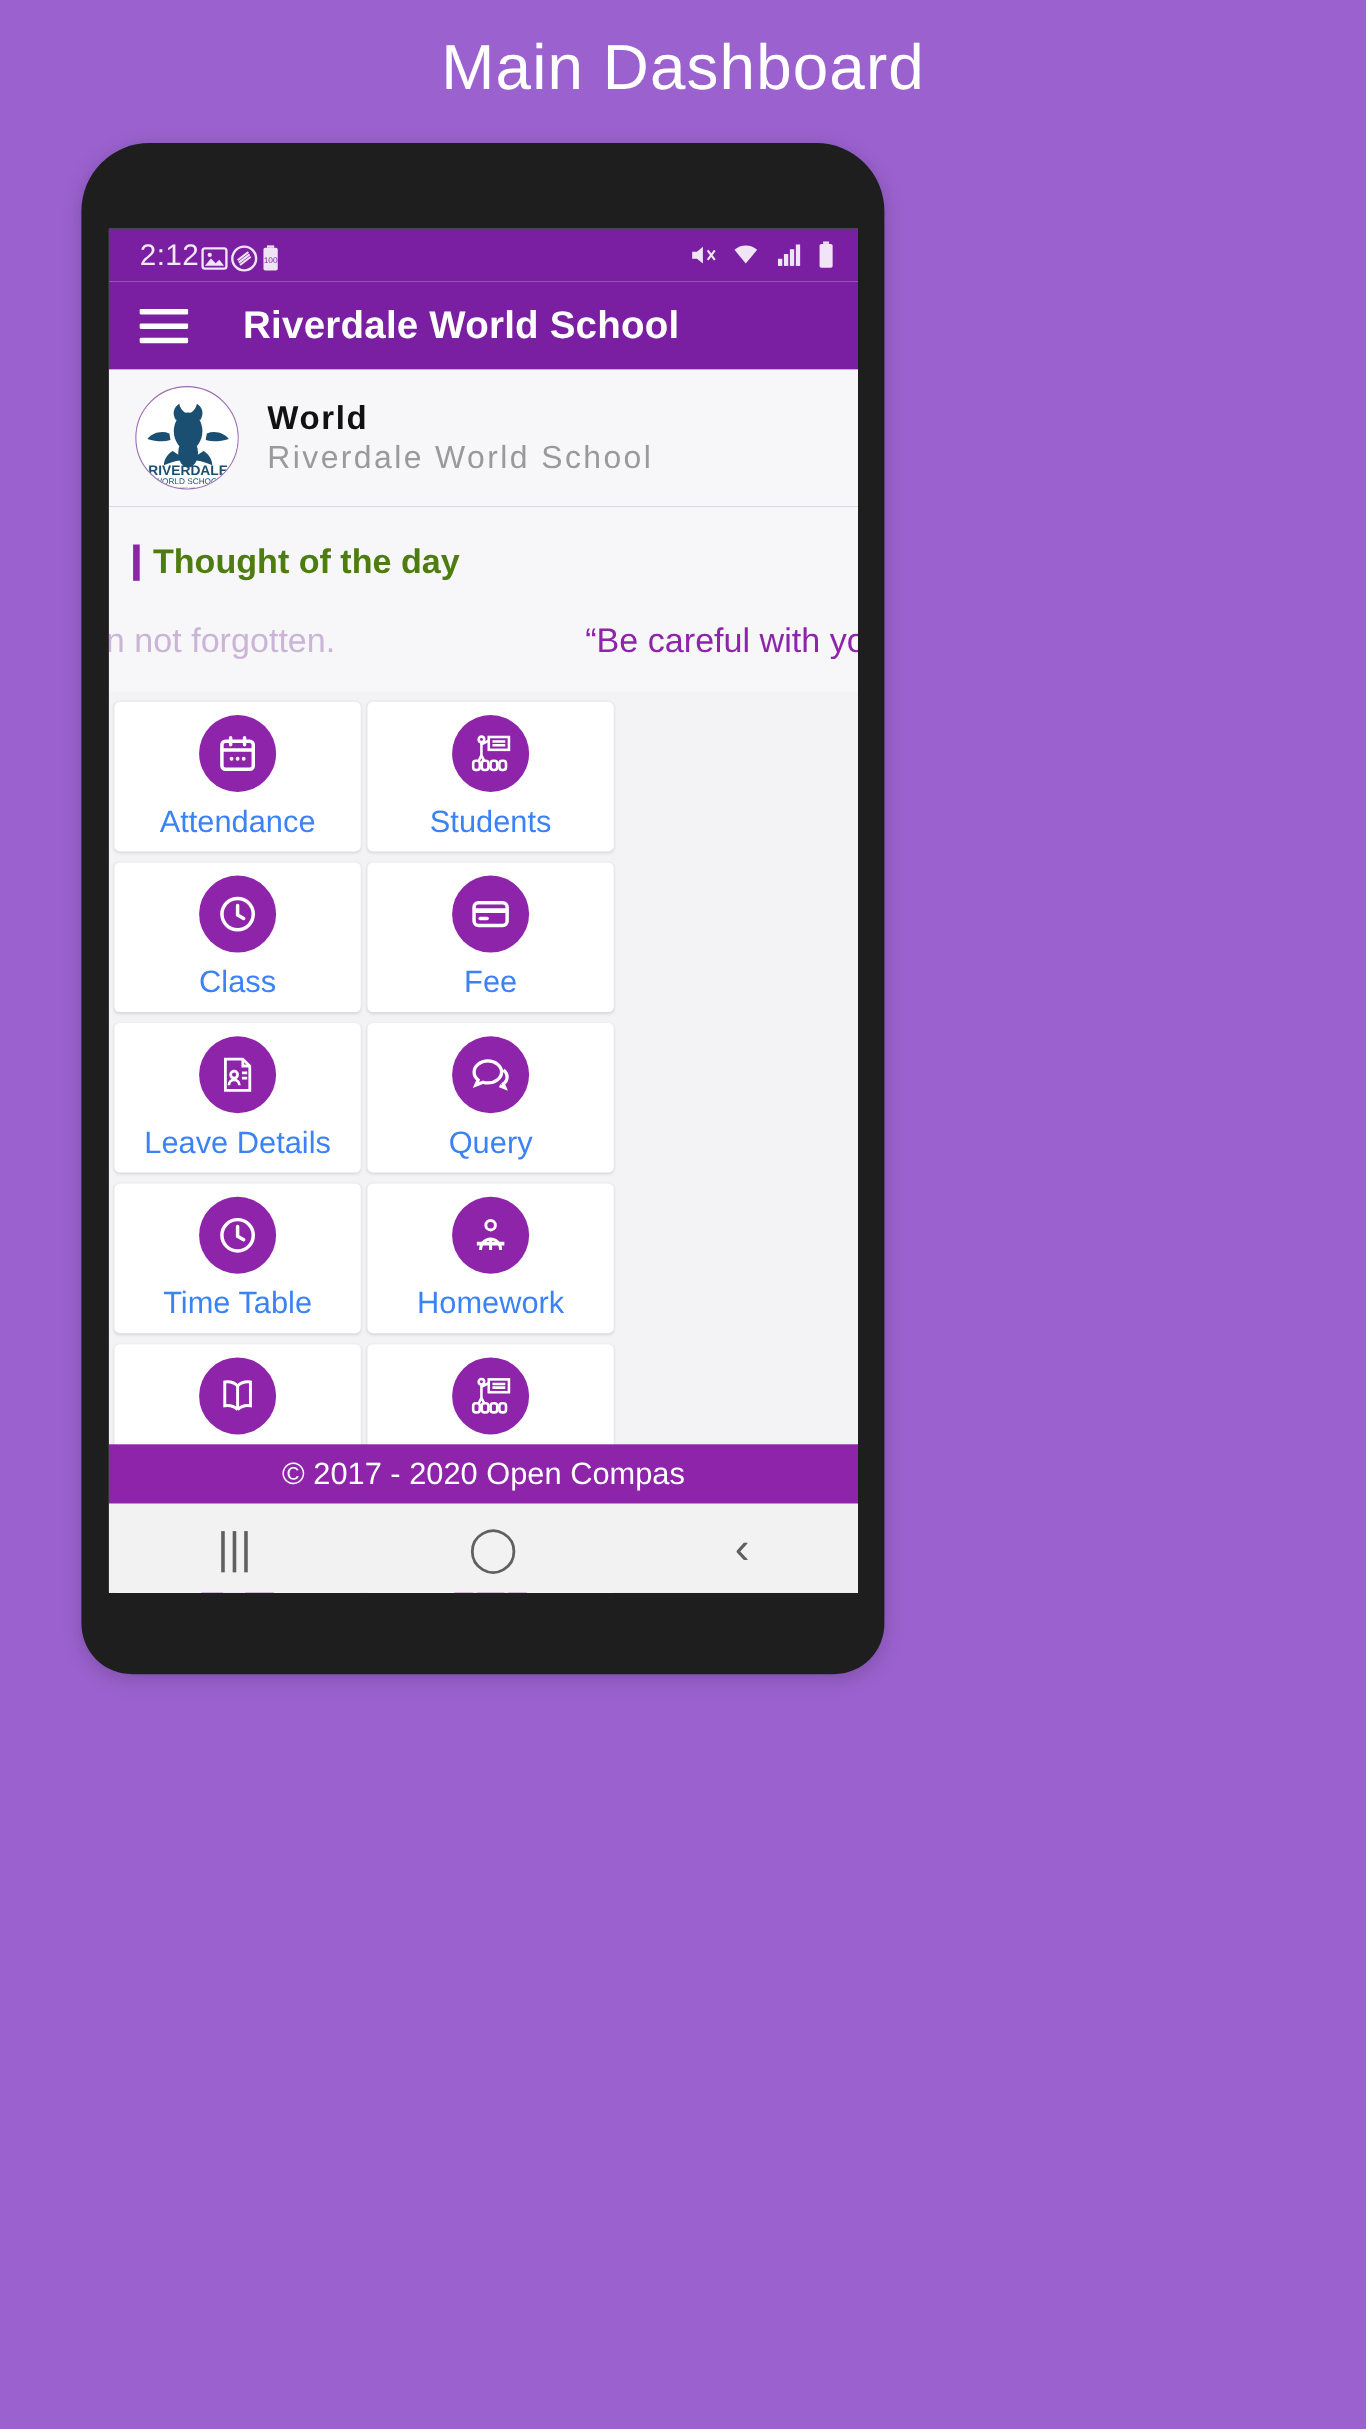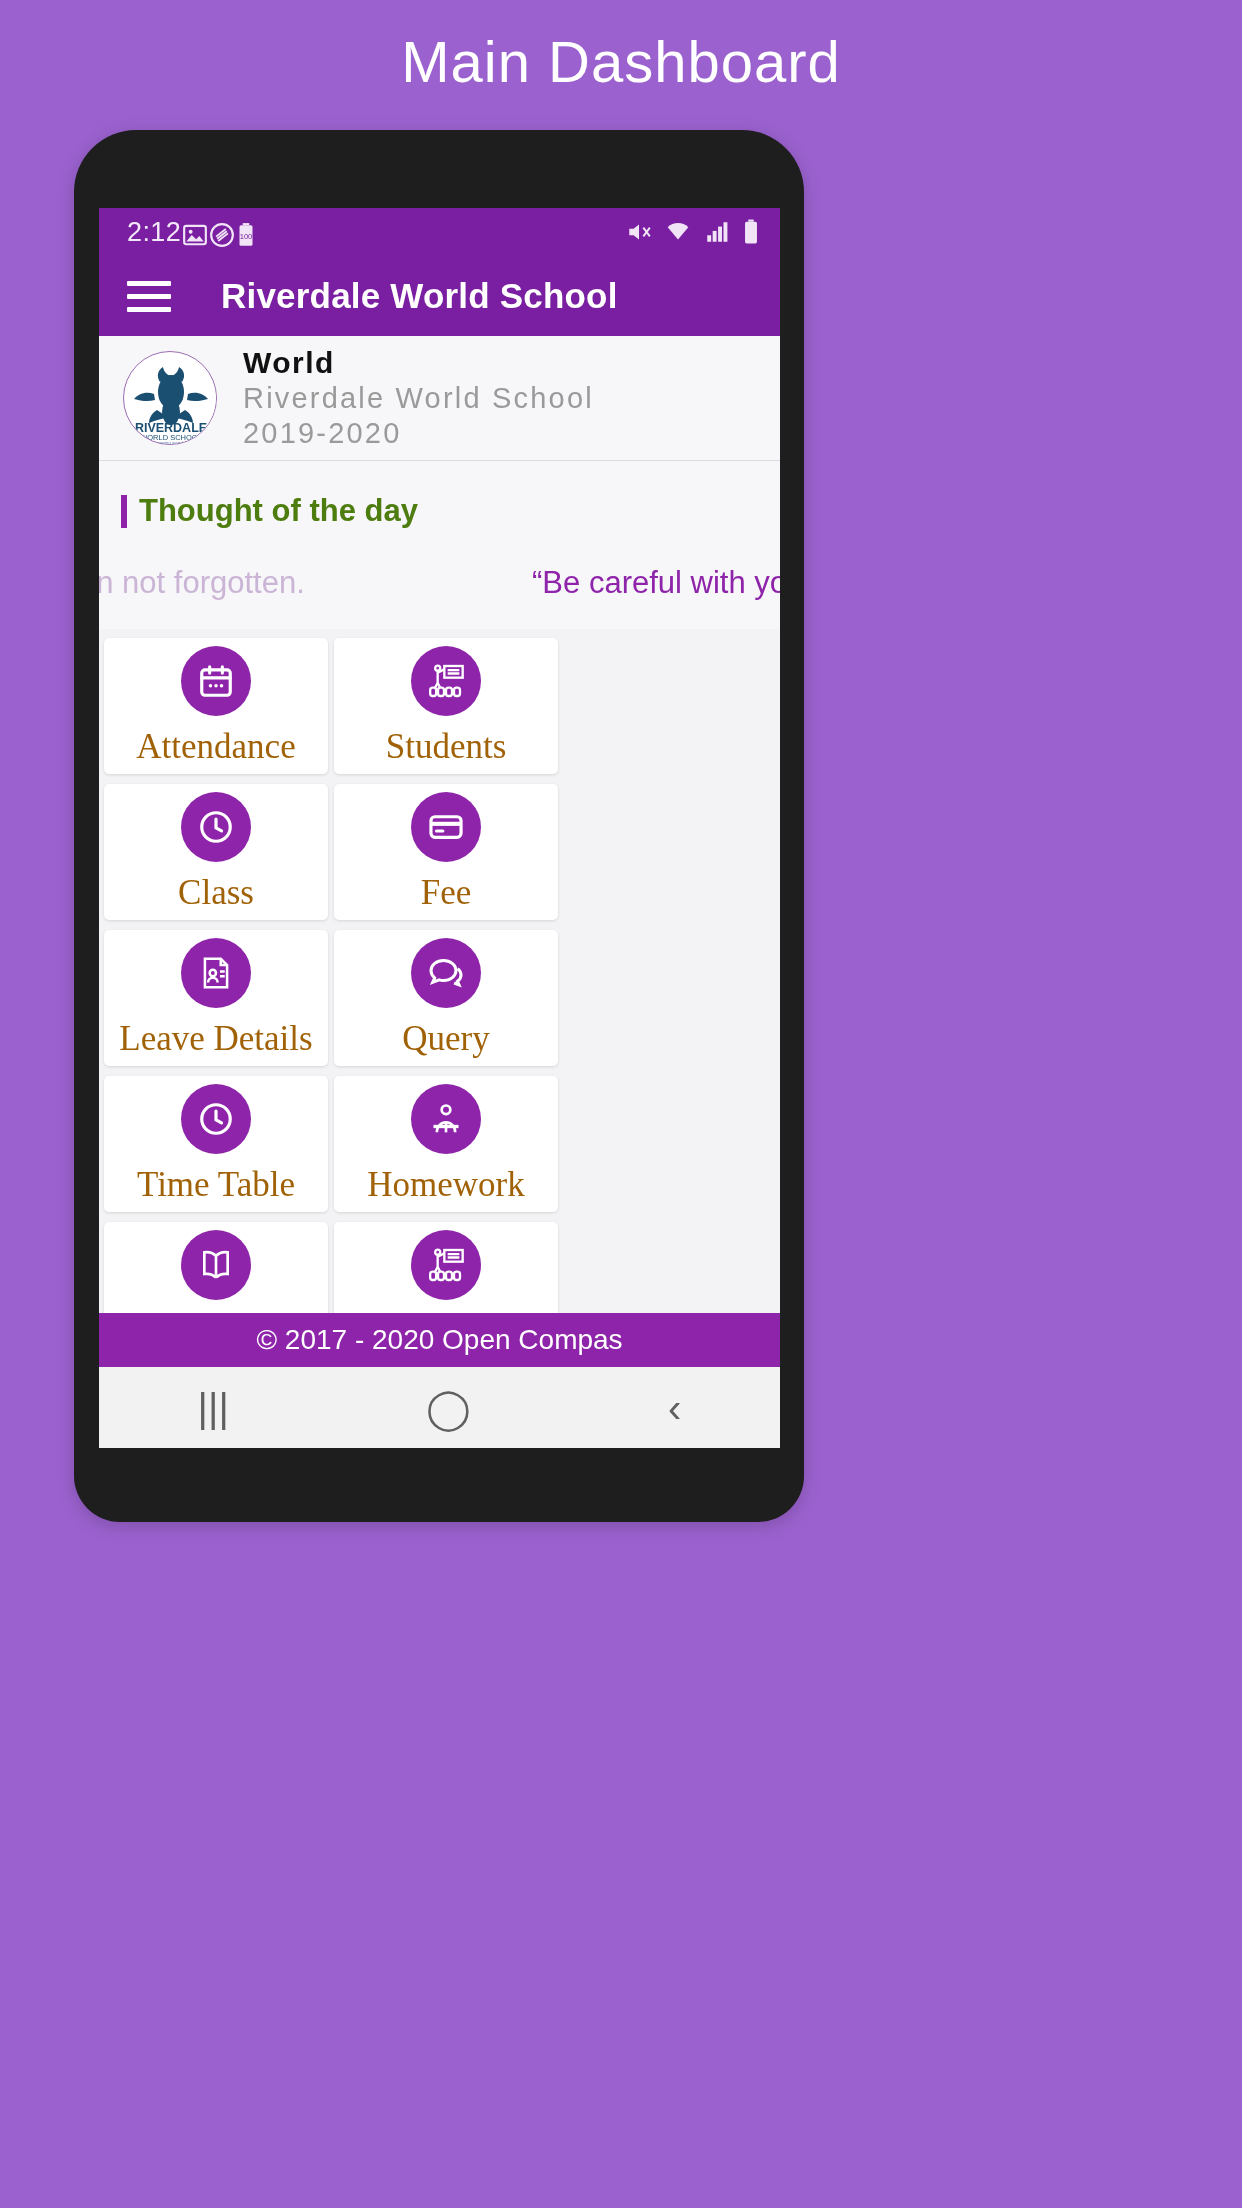--- a/index.html
+++ b/index.html
@@ -144,21 +144,21 @@
     justify-content:center;
     gap:11px;
     cursor:pointer;
   }
   .tile-ico {
     width:70px; height:70px;
     border-radius:50%;
     background:#8e24aa;
     display:flex; align-items:center; justify-content:center;
   }
-  .tile-label { font-size:35px; color:#a16207; white-space:nowrap;font-family:Liberation Serif, serif; }
+  .tile-label { font-size:28px; color:#3b82f6; white-space:nowrap; }
 
   
   .footer {
     position:absolute;
     left:0; bottom:81px;
     width:681px; height:54px;
     background:#8e24aa;
     color:#ffffff;
     display:flex; align-items:center; justify-content:center;
     font-size:28px;
@@ -247,21 +247,20 @@
               <path d="M61 58c5 3 8 8 8 13-7-3-14-5-20-5z"></path>
             </g>
             <text x="47" y="80" font-size="12.5" font-weight="bold" text-anchor="middle" fill="#1b4f72" font-family="Liberation Sans, sans-serif">RIVERDALE</text>
             <text x="47" y="88" font-size="7.5" text-anchor="middle" fill="#1b4f72" font-family="Liberation Sans, sans-serif">WORLD SCHOOL</text>
             <text x="47" y="93" font-size="4.5" text-anchor="middle" fill="#5b7fa0" font-family="Liberation Sans, sans-serif">nurturing wonders</text>
           </svg>
         </div>
         <div class="profile-text">
           <div class="p-name">World</div>
           <div class="p-school">Riverdale World School</div>
-          <div class="p-year">2019-2020</div>
         </div>
       </div>
 
       <div class="section">
         <div class="sec-head">
           <div class="sec-bar"></div>
           <div class="sec-title">Thought of the day</div>
         </div>
       </div>
       <div class="thought-wrap">

